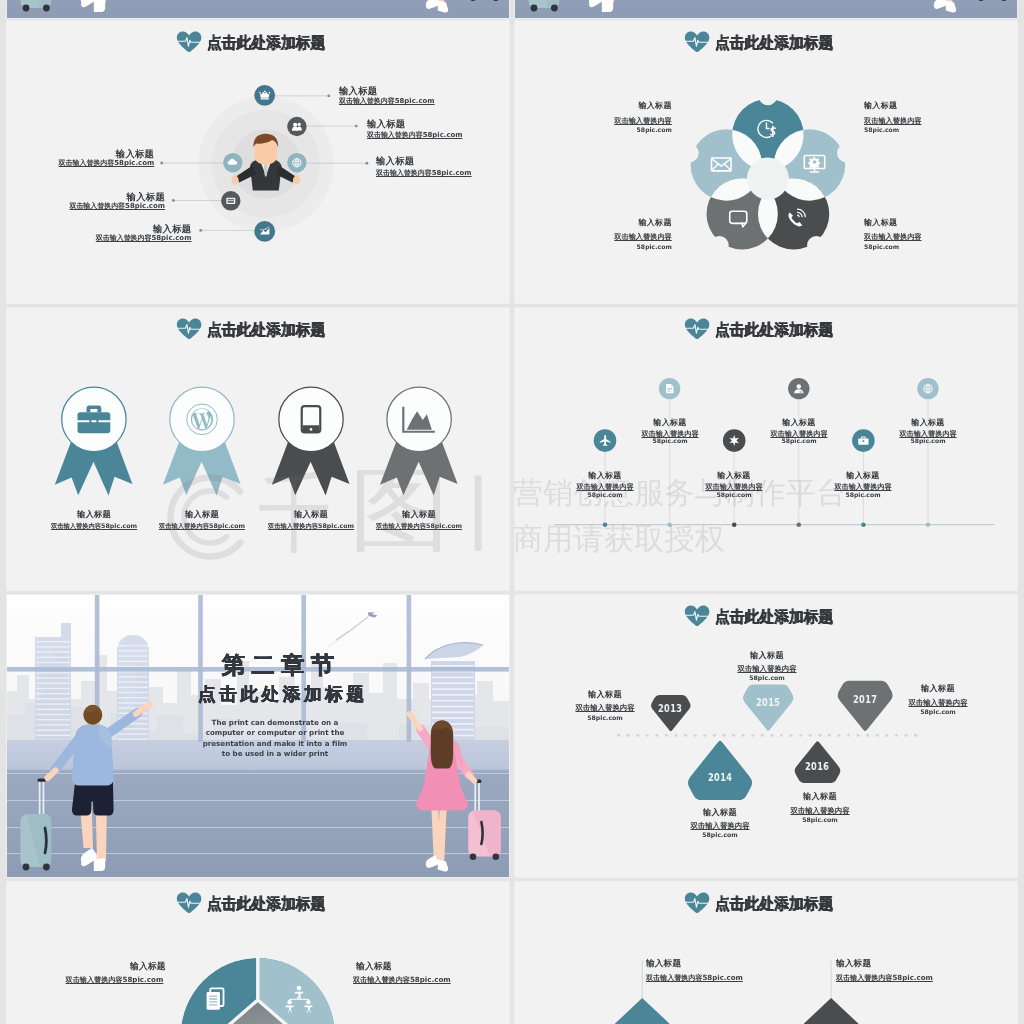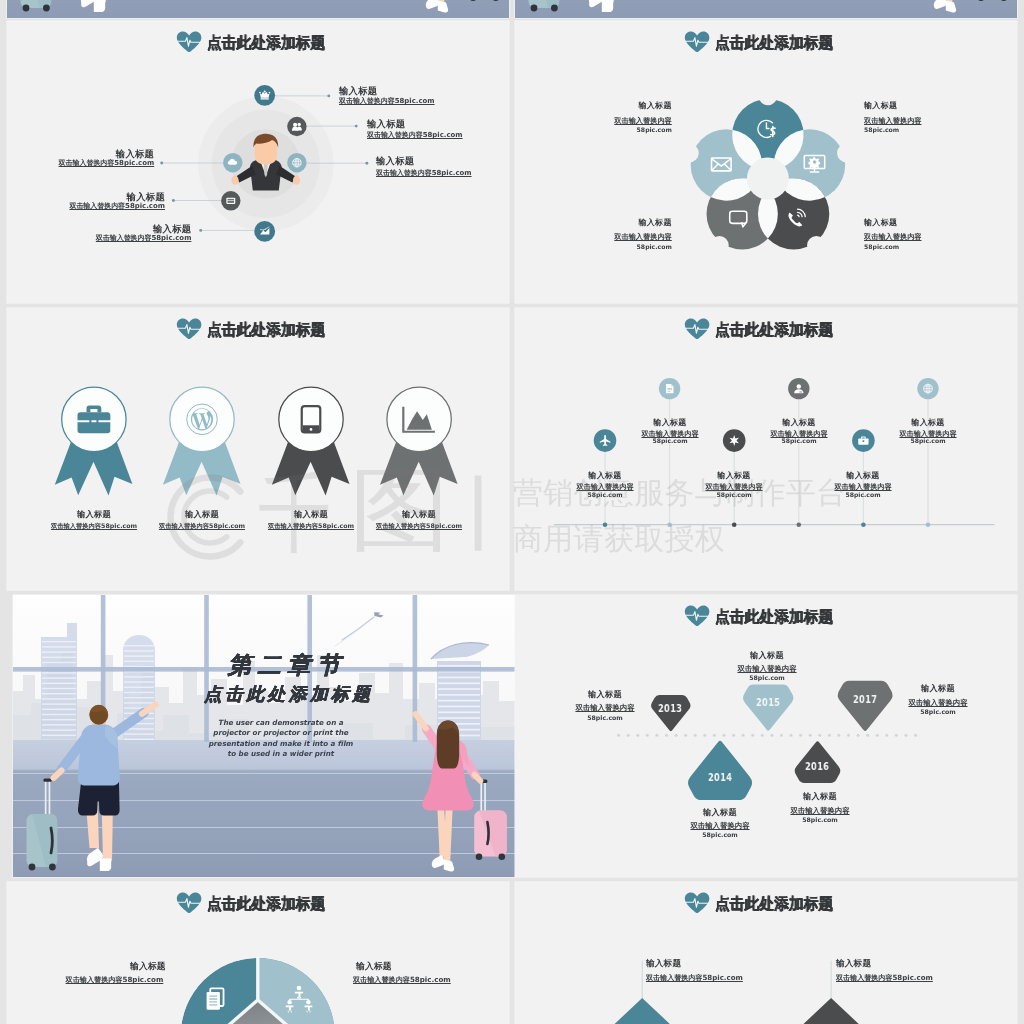--- a/index.html
+++ b/index.html
@@ -676,21 +676,21 @@
       <div class="t1" style="left:288.4px;top:164.4px;width:120px;text-align:center;">输入标题</div>
       <div class="d1" style="left:288.4px;top:175.4px;width:120px;text-align:center;">双击输入替换内容</div>
       <div class="d2" style="left:288.4px;top:183.7px;width:120px;text-align:center;">58pic.com</div>
     </div>
     <div class="lbl">
       <div class="t1" style="left:353.0px;top:110.6px;width:120px;text-align:center;">输入标题</div>
       <div class="d1" style="left:353.0px;top:121.6px;width:120px;text-align:center;">双击输入替换内容</div>
       <div class="d2" style="left:353.0px;top:129.9px;width:120px;text-align:center;">58pic.com</div>
     </div>
   </div>
-<div class="slide s-cover" style="left:13px;top:595.0px;font-style:italic;">
+<div class="slide s-cover" style="left:7px;top:595.0px;">
     <svg width="502" height="282" viewBox="0 0 502 282">
       <defs>
         <linearGradient id="skyg6" x1="0" y1="0" x2="0" y2="1">
           <stop offset="0" stop-color="#fefefe"></stop>
           <stop offset="0.5" stop-color="#f6f6f7"></stop>
           <stop offset="1" stop-color="#e9ebef"></stop>
         </linearGradient>
         <linearGradient id="grd6" x1="0" y1="0" x2="0" y2="1">
           <stop offset="0" stop-color="#c6cfe0"></stop>
           <stop offset="0.21" stop-color="#bcc6da"></stop>
@@ -819,22 +819,22 @@
         <path d="M461.5 179.5 L467.5 186" stroke="#fad4bd" stroke-width="5.6" fill="none" stroke-linecap="round"></path>
         <path d="M425.5 140 l19 0 l0 8 l-19 0 z" fill="#f6c6ab"></path>
         <path d="M423.0 152 C424.0 146.5 428.8 143.5 435.0 143.5 C441.2 143.5 446.0 146.5 447.0 152 L452.5 186 C454.0 195 457.5 200 460.0 206 C462.0 211 459.5 215.5 453.5 215.5 L416.5 215.5 C410.5 215.5 408.0 211 410.0 206 C412.5 200 416.0 195 417.5 186 Z" fill="#f18fb5"></path>
         <path d="M444 144.5 C449 146 452.5 149 453.5 154 L456 172 C451 166 446 158 444 152 Z" fill="#f6a0c0"></path>
         <path d="M423.8 140 c0 -9.0 4.8 -14.6 11.2 -14.6 c6.4 0 11.2 5.6 11.2 14.6 l0 18 c0 9.5 -2.0 15.4 -5.0 15.4 l-12.4 0 c-3.0 0 -5.0 -5.9 -5.0 -15.4 z" fill="#5d3d26"></path>
         <path d="M424 141 c-0.6 -10.0 4.4 -15.6 11.0 -15.6 c6.6 0 11.6 5.6 11.0 15.6 c-1.3 -4.4 -3.6 -7.6 -6.8 -8.8 c-4.2 2.7 -10.1 2.9 -12.9 1.9 c-1.0 1.9 -1.9 4.2 -2.3 6.9 z" fill="#6b482c"></path>
       </g>
     </svg>
     <div class="ch1" style="left:120.5px;width:300px;text-align:center;top:57.5px;">第二章节</div>
     <div class="ch2" style="left:123.5px;width:300px;text-align:center;top:90.9px;">点击此处添加标题</div>
-    <div class="chb" style="left:118.0px;width:300px;text-align:center;top:124.20px;">The user can demonstrate on a</div>
-    <div class="chb" style="left:118.0px;width:300px;text-align:center;top:134.35px;">projector or projector or print the</div>
+    <div class="chb" style="left:118.0px;width:300px;text-align:center;top:124.20px;">The print can demonstrate on a</div>
+    <div class="chb" style="left:118.0px;width:300px;text-align:center;top:134.35px;">computer or computer or print the</div>
     <div class="chb" style="left:118.0px;width:300px;text-align:center;top:144.50px;">presentation and make it into a film</div>
     <div class="chb" style="left:118.0px;width:300px;text-align:center;top:154.65px;">to be used in a wider print</div>
   </div>
 <div class="slide s-gem" style="left:514.5px;top:595.0px;">
     <svg width="502" height="282" viewBox="0 0 502 282">
       <circle cx="103.6" cy="140.2" r="1.5" fill="#d2d6d8"></circle>
       <circle cx="113.2" cy="140.2" r="1.5" fill="#d2d6d8"></circle>
       <circle cx="122.8" cy="140.2" r="1.5" fill="#d2d6d8"></circle>
       <circle cx="132.3" cy="140.2" r="1.5" fill="#d2d6d8"></circle>
       <circle cx="141.9" cy="140.2" r="1.5" fill="#d2d6d8"></circle>

